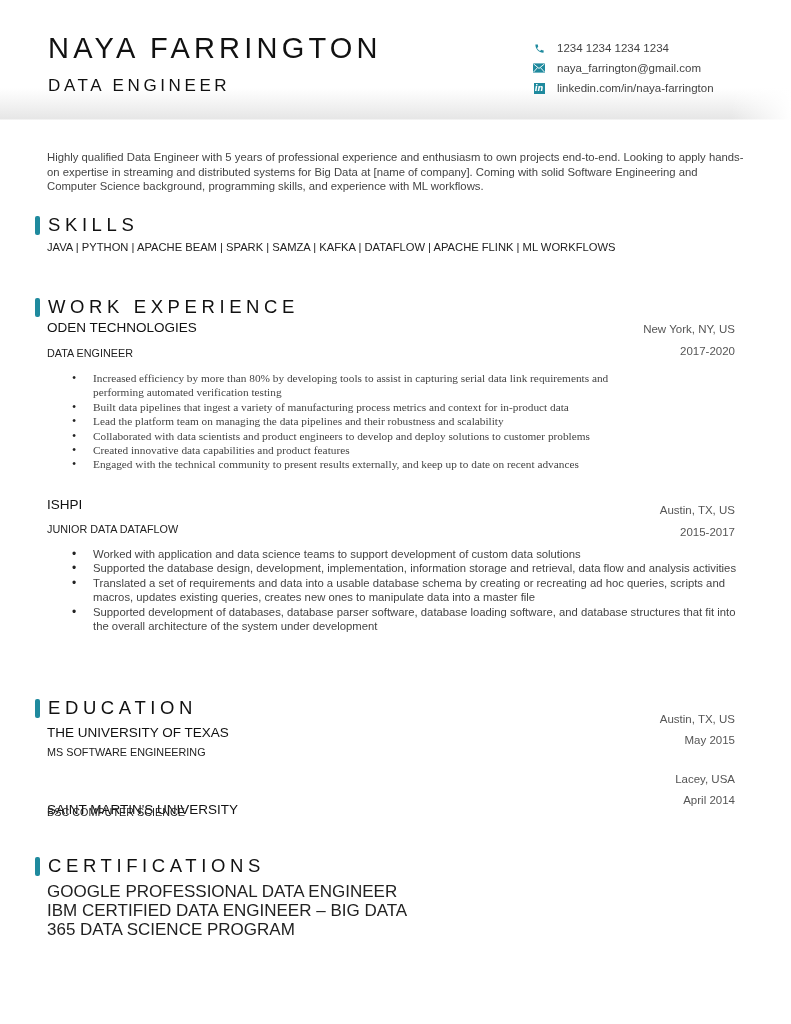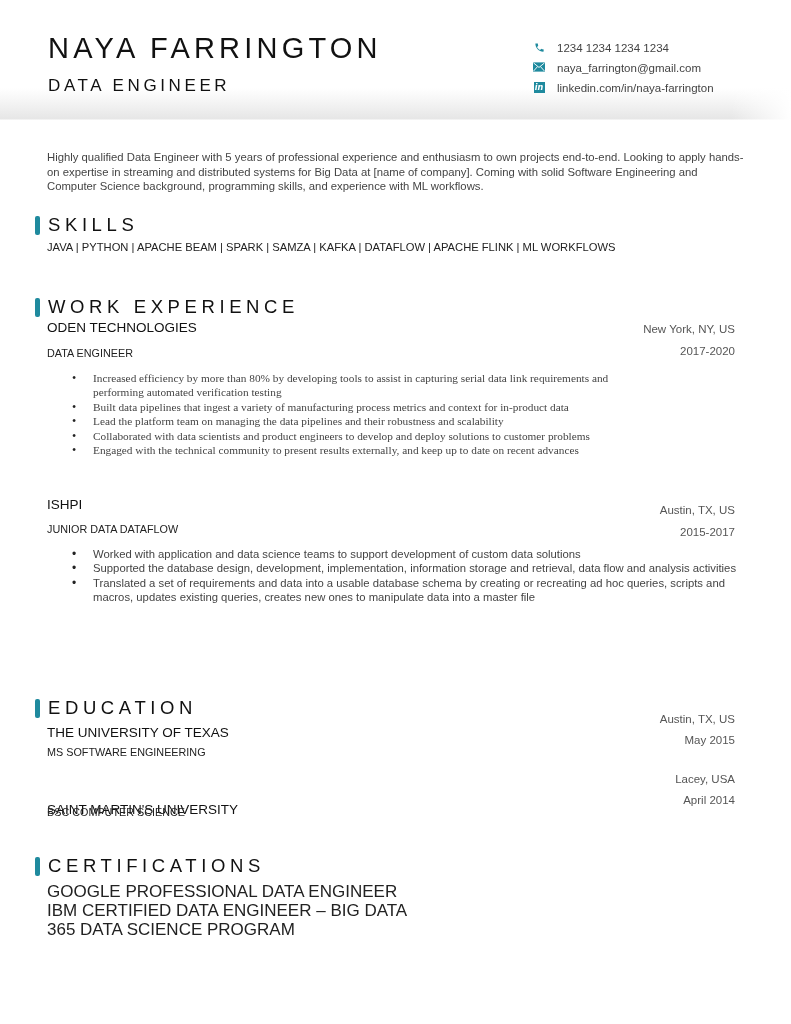--- a/index.html
+++ b/index.html
@@ -8,21 +8,21 @@
 
     .header { position: absolute; left: 0; top: 0; width: 791px; height: 120px;
       background: linear-gradient(to bottom, #ffffff 0px, #ffffff 88px, #f6f6f6 100px, #e6e6e6 119px, #ffffff 120px); }
     .header-fade { position: absolute; right: 0; top: 88px; width: 60px; height: 32px;
       background: linear-gradient(to right, rgba(255,255,255,0), #ffffff); }
     .name { position: absolute; left: 48px; top: 32px; font-size: 29px; letter-spacing: 4.2px; color: #111; font-weight: 400; }
     .title { position: absolute; left: 48px; top: 76px; font-size: 17px; letter-spacing: 3.6px; color: #111; font-weight: 400; }
 
     .contact { position: absolute; left: 533px; top: 38px; }
     .contact-row { display: flex; align-items: center; height: 20px; font-size: 11.5px; color: #444; }
-    .contact-icon { width: 12px; height: 12px; margin-right: 12px; display: inline-flex; justify-content: center; color: #1f8a9e; font-style: italic; }
+    .contact-icon { width: 12px; height: 12px; margin-right: 12px; display: inline-flex; align-items: center; justify-content: center; color: #1f8a9e; font-style: italic; }
     .li-box { width: 11px; height: 11px; background: #1f8a9e; color: #fff; font-size: 8px; font-weight: bold; line-height: 11px; text-align: center; font-family: "DejaVu Sans", sans-serif; }
 
     .summary { position: absolute; left: 47px; top: 150px; width: 700px; font-size: 11.3px; line-height: 14.6px; color: #444; }
 
     .section-head { position: absolute; left: 35px; display: flex; align-items: center; }
     .accent-bar { width: 5px; height: 19px; background: #1f8a9e; border-radius: 2px; margin-right: 8px; }
     .section-title { font-size: 18.5px; letter-spacing: 4.6px; color: #111; font-weight: 400; }
 
     .skills { position: absolute; left: 47px; top: 241px; font-size: 11.2px; color: #222; }
 
@@ -87,31 +87,33 @@
 
 <div class="abs company" style="left:47px; top:320px;">ODEN TECHNOLOGIES</div>
 <div class="abs right" style="right:56px; top:323px;">New York, NY, US</div>
 <div class="abs role" style="left:47px; top:347px;">DATA ENGINEER</div>
 <div class="abs right" style="right:56px; top:345px;">2017-2020</div>
 <ul class="bullets" style="top:371px;font-family:Liberation Serif, serif;">
   <li style="width:540px;"><span>Increased efficiency by more than 80% by developing tools to assist in capturing serial data link requirements and performing automated verification testing</span></li>
   <li><span>Built data pipelines that ingest a variety of manufacturing process metrics and context for in-product data</span></li>
   <li><span>Lead the platform team on managing the data pipelines and their robustness and scalability</span></li>
   <li><span>Collaborated with data scientists and product engineers to develop and deploy solutions to customer problems</span></li>
+  <li><span>Created innovative data capabilities and product features</span></li>
   <li><span>Engaged with the technical community to present results externally, and keep up to date on recent advances</span></li>
 </ul>
 
 <div class="abs company" style="left:47px; top:497px;">ISHPI</div>
 <div class="abs right" style="right:56px; top:504px;">Austin, TX, US</div>
 <div class="abs role" style="left:47px; top:523px;">JUNIOR DATA DATAFLOW</div>
 <div class="abs right" style="right:56px; top:526px;margin-left:33px;">2015-2017</div>
 <ul class="bullets" style="top:547px; width:675px;">
   <li style="width:520px;"><span>Worked with application and data science teams to support development of custom data solutions</span></li>
   <li><span>Supported the database design, development, implementation, information storage and retrieval, data flow and analysis activities</span></li>
   <li><span>Translated a set of requirements and data into a usable database schema by creating or recreating ad hoc queries, scripts and macros, updates existing queries, creates new ones to manipulate data into a master file</span></li>
+  <li><span>Supported development of databases, database parser software, database loading software, and database structures that fit into the overall architecture of the system under development</span></li>
 </ul>
 
 <div class="section-head" style="top:697px;">
   <span class="accent-bar"></span>
   <span class="section-title">EDUCATION</span>
 </div>
 <div class="abs right" style="right:56px; top:713px;">Austin, TX, US</div>
 <div class="abs company" style="left:47px; top:725px;">THE UNIVERSITY OF TEXAS</div>
 <div class="abs right" style="right:56px; top:734px;">May 2015</div>
 <div class="abs role" style="left:47px; top:746px;">MS SOFTWARE ENGINEERING</div>

